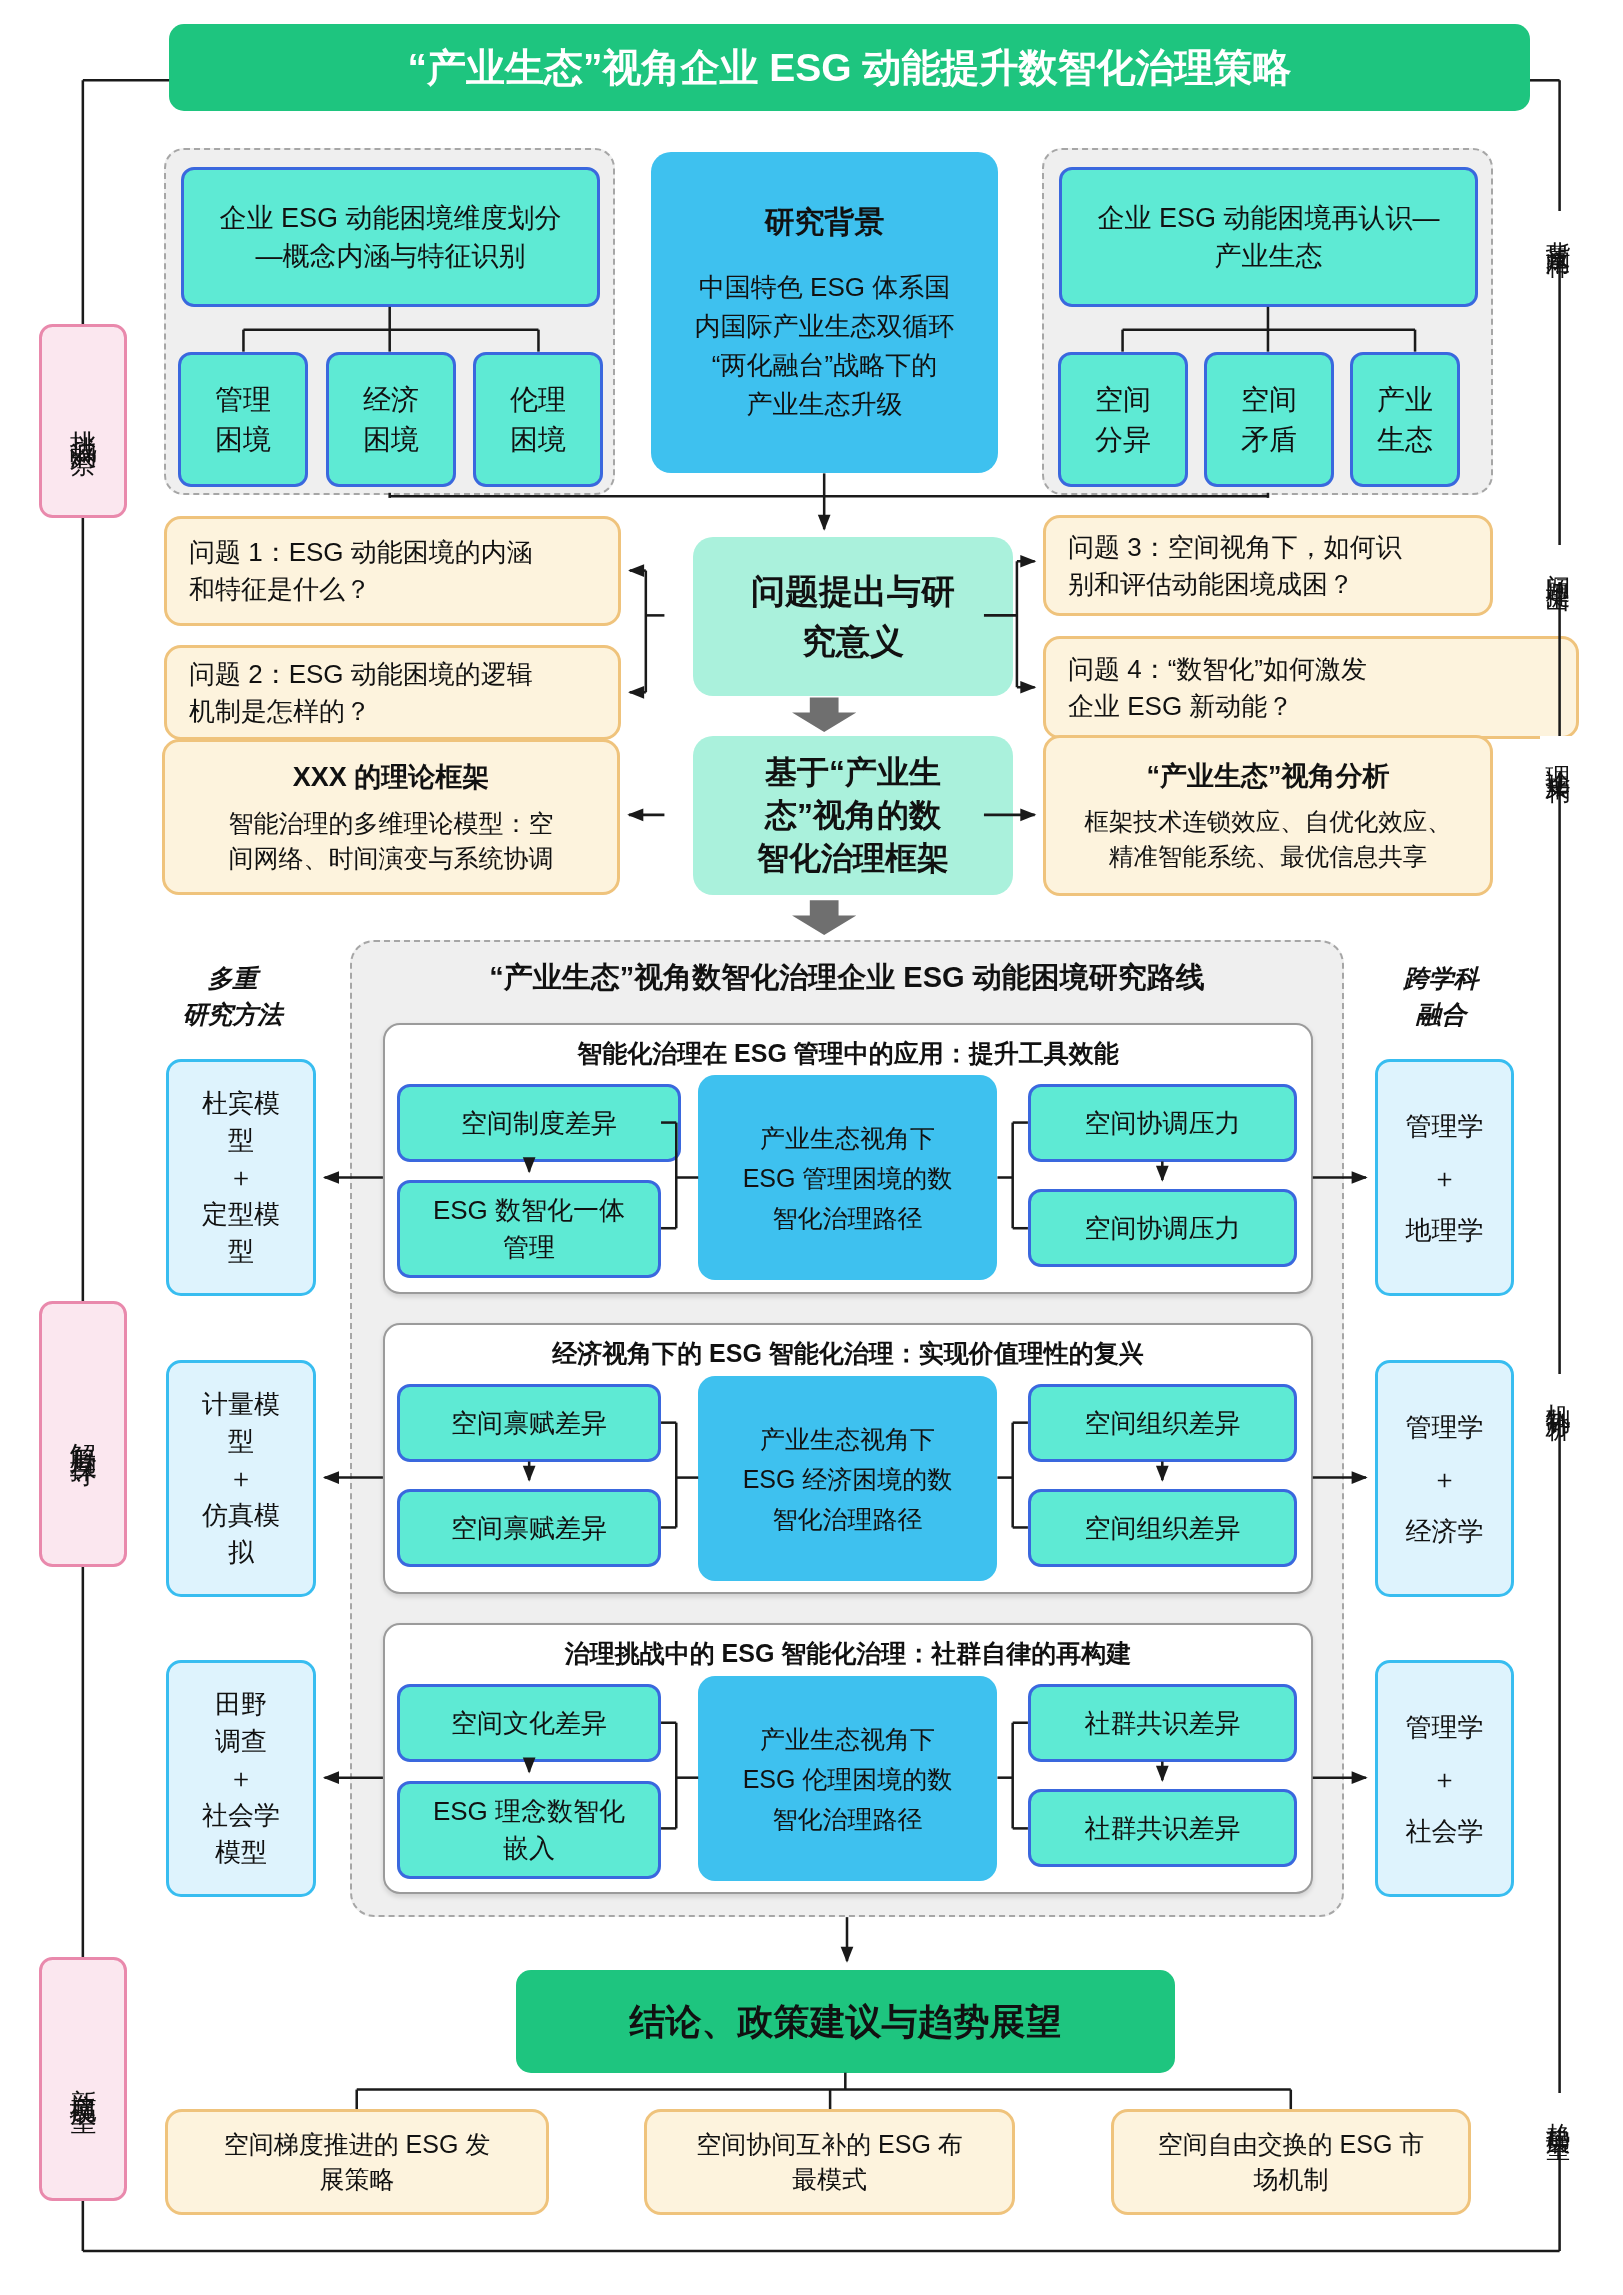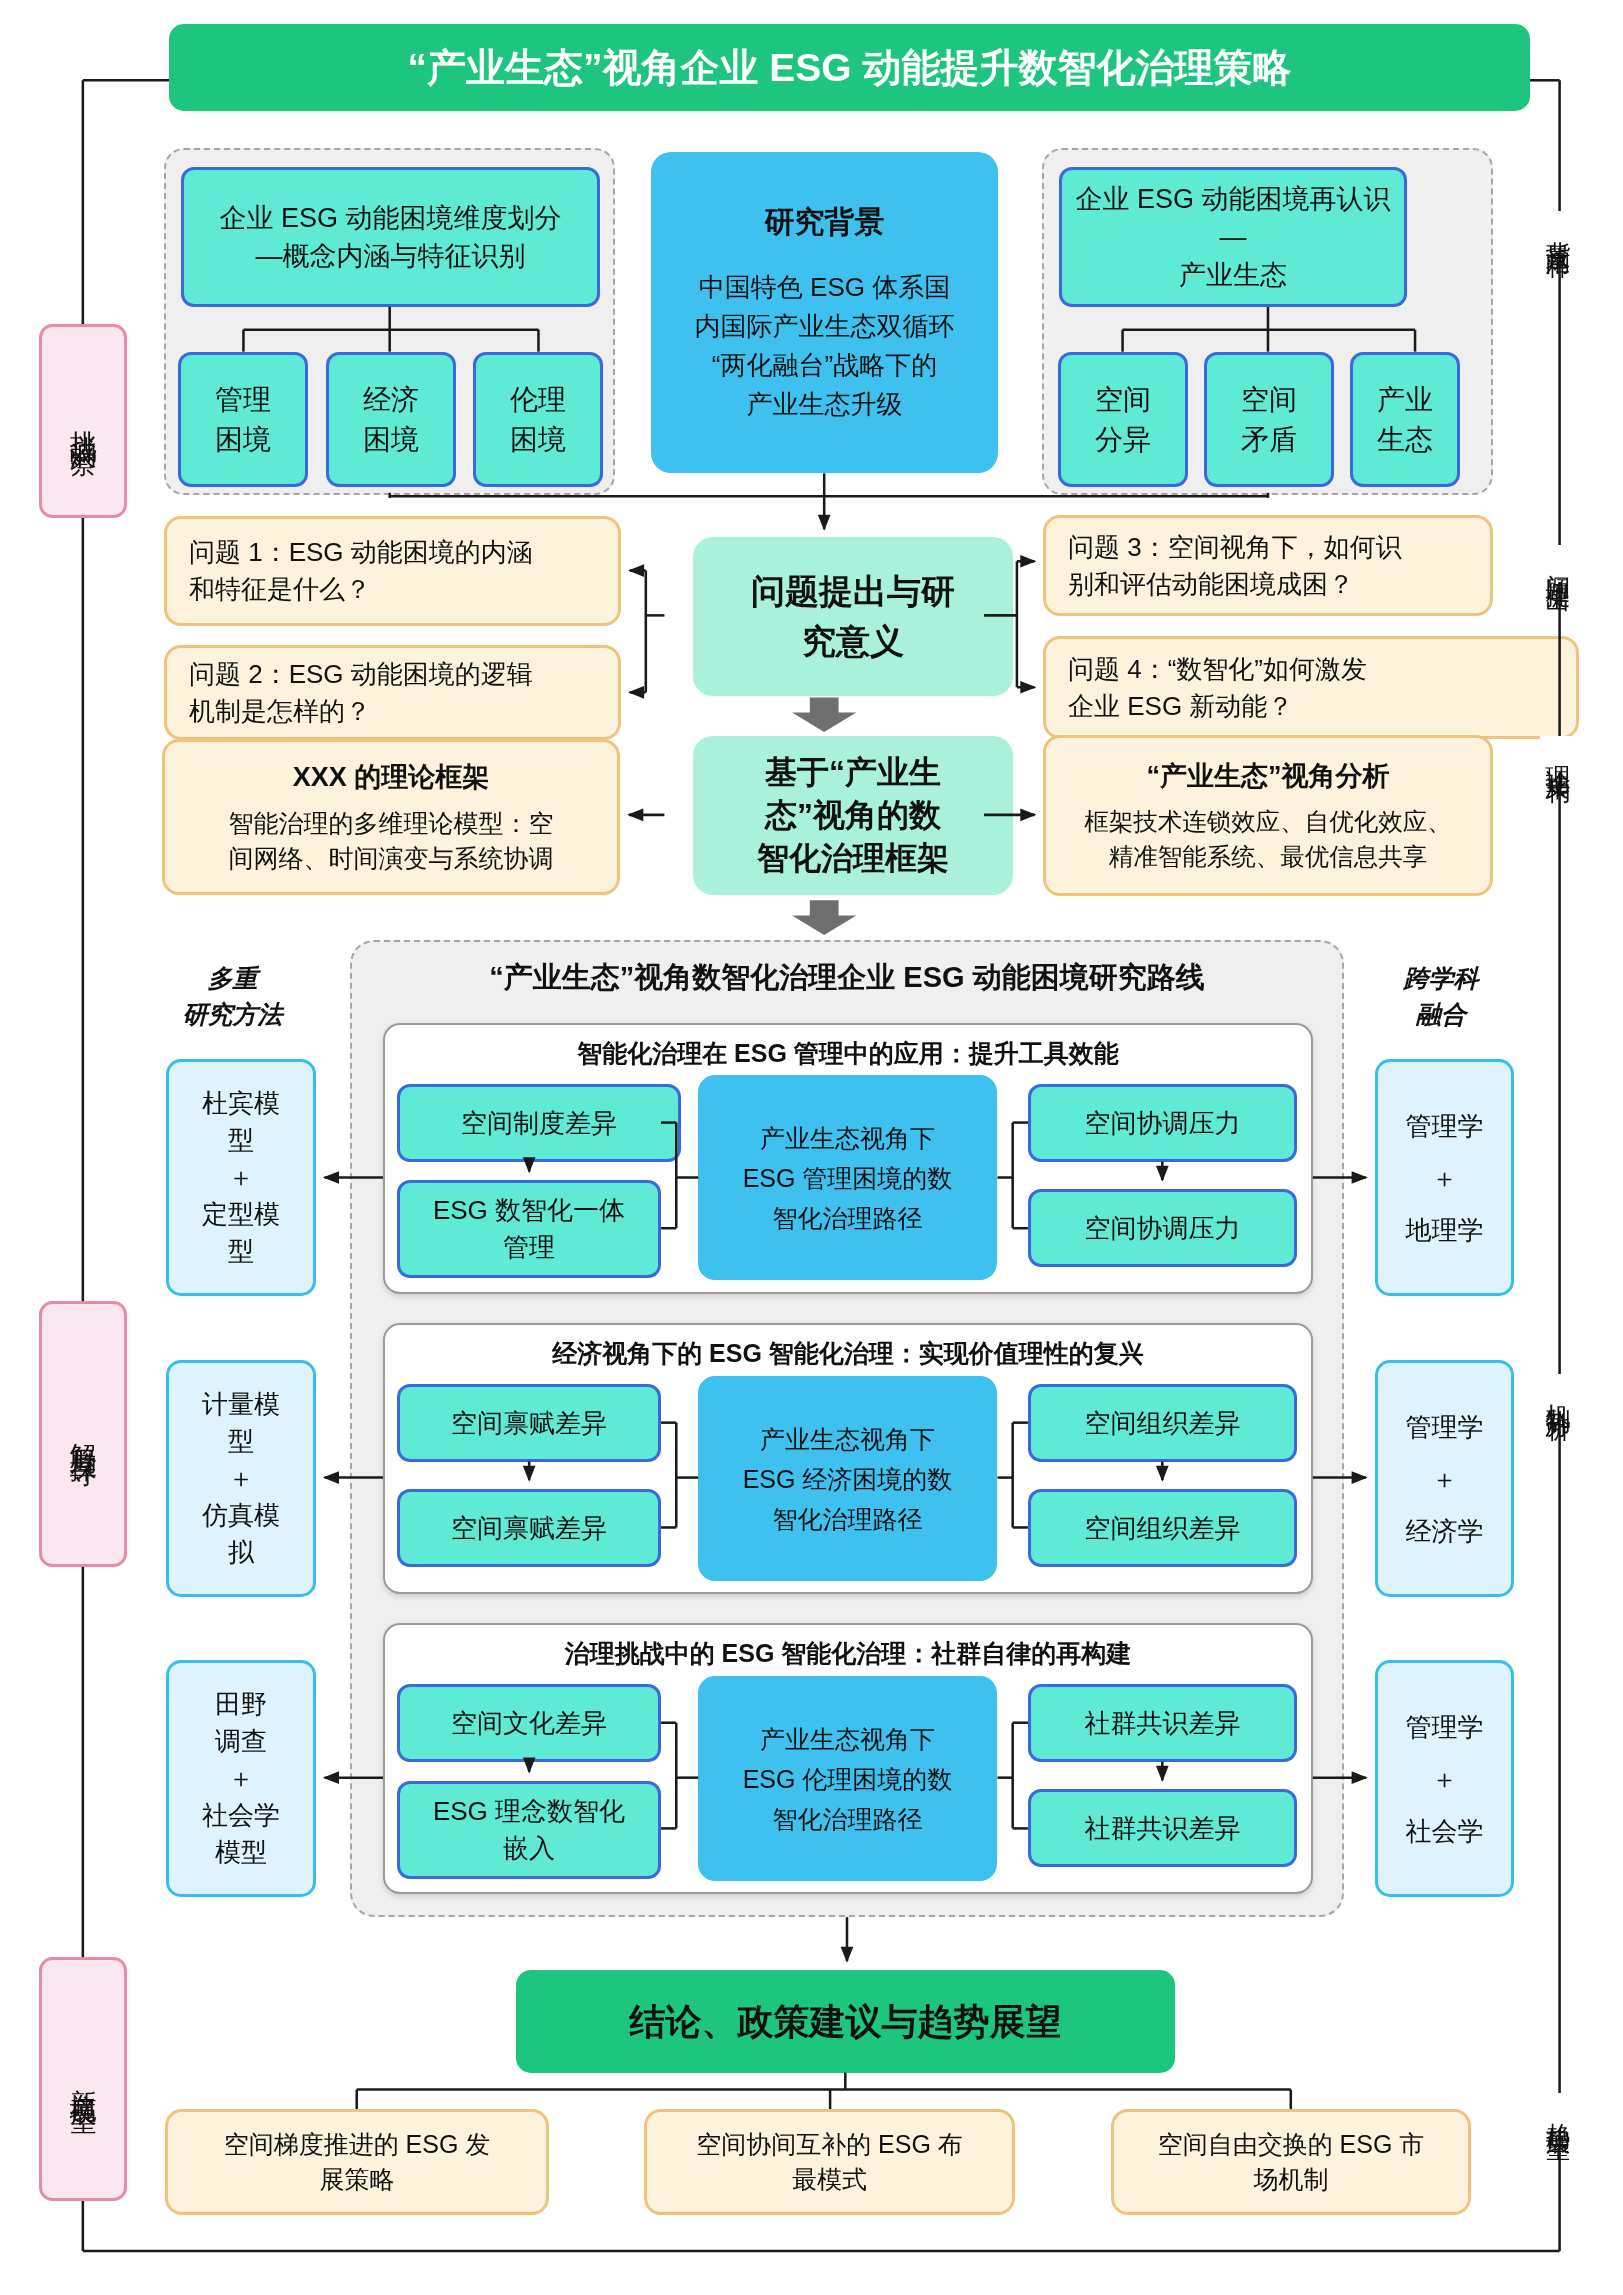--- a/index.html
+++ b/index.html
@@ -57,21 +57,21 @@
 
   <div class="abs box col blue" style="left:651px;top:152px;width:347px;height:321px;gap:24px;padding:8.5px 13.5px;">
     <div style="font-size:30px;font-weight:bold;">研究背景</div>
     <div style="font-size:26px;white-space:pre-line;line-height:1.5;">中国特色 ESG 体系国
 内国际产业生态双循环
 “两化融台”战略下的
 产业生态升级</div>
   </div>
 
   <div class="abs dashgrp" style="left:1042px;top:148px;width:451px;height:347px;"></div>
-  <div class="abs box lav" style="left:1059px;top:167px;width:348px;height:140px;">企业 ESG 动能困境再认识—
+  <div class="abs box lav" style="left:1059px;top:167px;width:419px;height:140px;">企业 ESG 动能困境再认识—
 产业生态</div>
   <div class="abs box lav" style="left:1058px;top:352px;width:130px;height:135px;font-size:28px;">空间
 分异</div>
   <div class="abs box lav" style="left:1204px;top:352px;width:130px;height:135px;font-size:28px;">空间
 矛盾</div>
   <div class="abs box lav" style="left:1350px;top:352px;width:110px;height:135px;font-size:28px;">产业
 生态</div>
 
   <div class="abs box org qbox" style="left:164px;top:516px;width:457px;height:110px;">问题 1：ESG 动能困境的内涵
 和特征是什么？</div>

